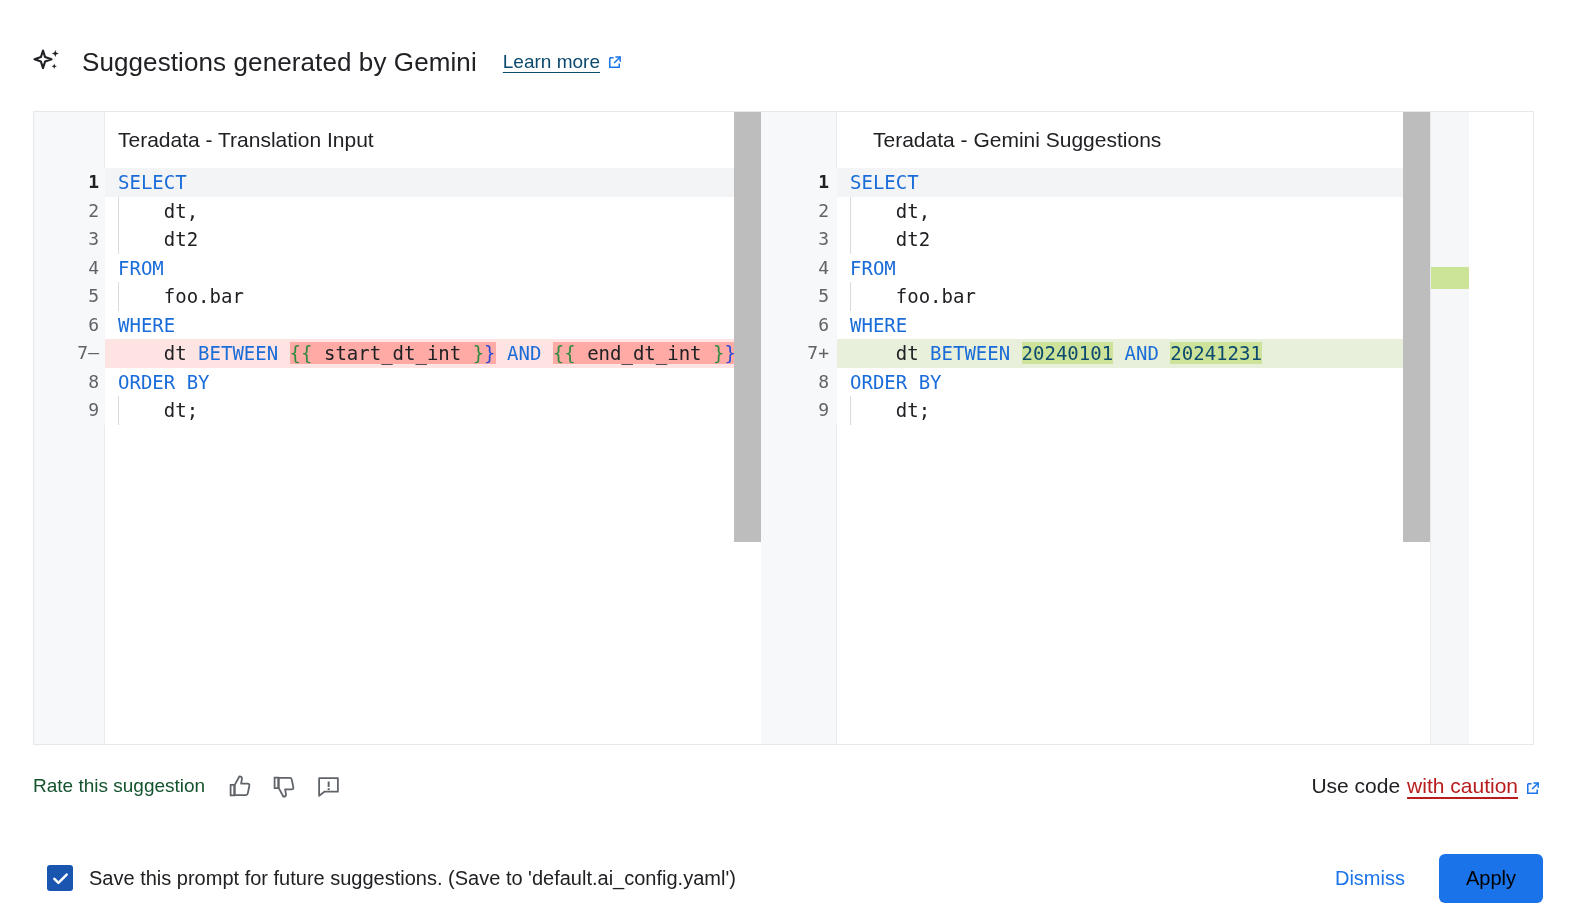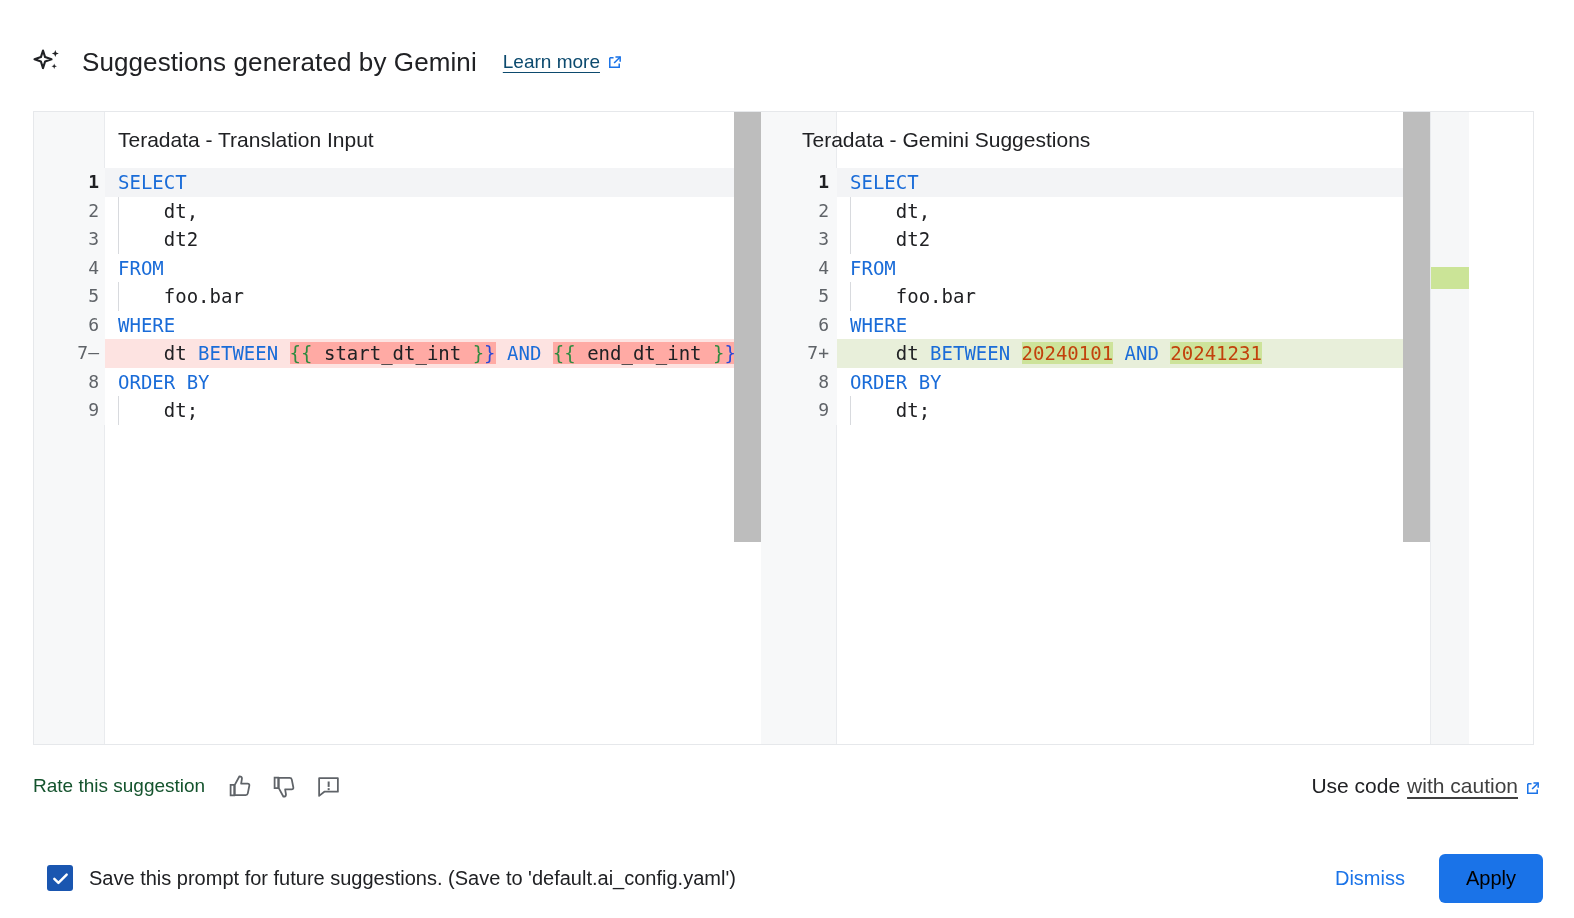--- a/index.html
+++ b/index.html
@@ -85,21 +85,21 @@
     position: relative;
     z-index: 2;
     height: 56px;
     line-height: 56px;
     padding-left: 84px;
     font-size: 21px;
     color: #202124;
     background: transparent;
     white-space: nowrap;
   }
-  .pane-right .pane-title { padding-left: 41px; }
+  .pane-right .pane-title { padding-left: 112px; }
 
   .code-area {
     position: relative;
     z-index: 2;
     flex: 1;
     font-family: "DejaVu Sans Mono", "Liberation Mono", monospace;
     font-size: 19px;
   }
   .code-line {
     position: relative;
@@ -139,21 +139,21 @@
     left: 13px; top: 0; bottom: 0;
     width: 1px;
     background: #d8dade;
   }
 
   
   .code-line.del .code-text { background: #fde3e1; }
   .code-line.add .code-text { background: #e8efda; }
 
   .kw  { color: #1a6cd8; }
-  .num { color: #c2410c; }
+  .num { color: #0c4a6e; }
   .br-g { color: #2e8b40; }
   .br-b { color: #2a49d6; }
   .wdel { background: #ffaaa4; }
   .wadd { background: #cde39a; }
 
   
   .pane-scroll {
     position: absolute;
     top: 0; bottom: 0;
     width: 27px;
@@ -215,21 +215,21 @@
 
   .use-code {
     margin-left: auto;
     display: inline-flex;
     align-items: flex-start;
     font-size: 21px;
     color: #202124;
     white-space: nowrap;
   }
   .caution-link {
-    color: #404040;
+    color: #b91c1c;
     margin-left: 7px;
     display: inline-flex;
     align-items: center;
     gap: 6px;
     text-decoration: none;
     cursor: pointer;
   }
   .caution-link .cl-text {
     text-decoration: underline;
     text-underline-offset: 4px;

